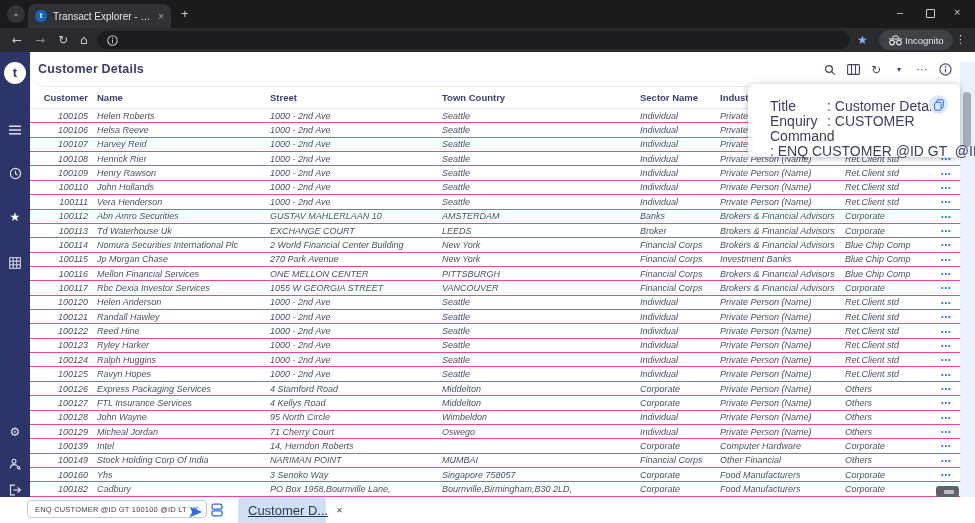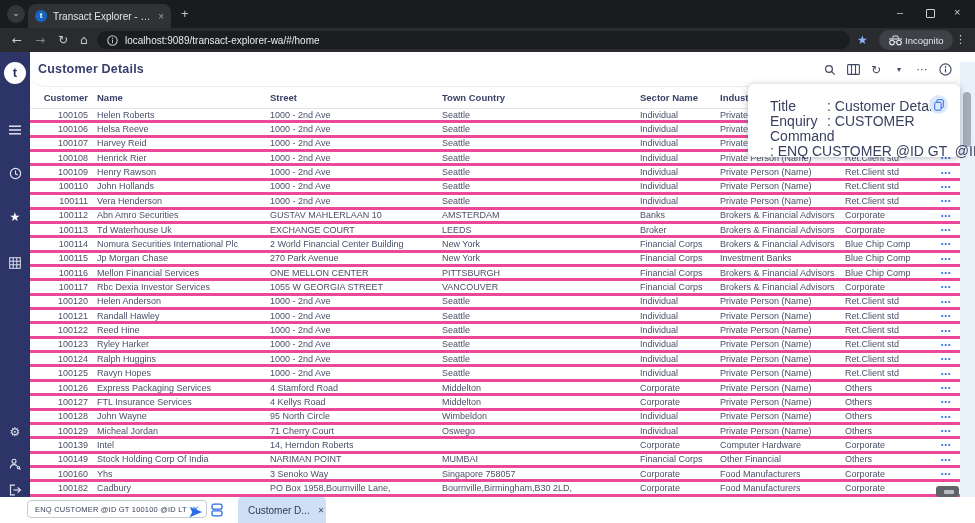--- a/index.html
+++ b/index.html
@@ -50,21 +50,21 @@
   #panel-tools { position:absolute; right:8px; top:0; height:35px; display:flex; align-items:center; gap:9px;
     color:#3f4766; }
   #panel-tools .tool { display:flex; align-items:center; justify-content:center; width:14px; }
   .tool.txt { font-size:12px; }
 
   
   .grid-cols { display:grid; grid-template-columns:58px 182px 172px 198px 80px 125px 96px 1fr; }
   #table-header { position:absolute; left:30px; top:87px; width:930px; height:22px; border-bottom:1px solid #e1e5ee;
     align-items:center; font-size:9.5px; font-weight:bold; color:#3a4166; }
   #table-body { position:absolute; left:30px; top:109px; width:930px; height:388px; overflow:hidden; }
-  .trow { height:14.37px; border-bottom:3px solid #ec4899; align-items:center; font-size:9px; color:#4a5168; }
+  .trow { height:14.37px; border-bottom:1px solid #ec4899; align-items:center; font-size:9px; color:#4a5168;font-style:italic; }
   .cell { white-space:nowrap; overflow:hidden; text-overflow:ellipsis; padding-right:6px; }
   .c0 { text-align:right; padding-right:0; }
   .c1 { padding-left:9px; }
   .rowmenu { color:#2b6be4; font-weight:bold; font-size:7px; letter-spacing:1px; overflow:visible; }
   #table-header .c0 { }
 
   
   #v-scroll-track { position:absolute; left:960px; top:62px; width:15px; height:435px; background:#e9f1fb; }
   #v-scroll-thumb { position:absolute; left:3px; top:30px; width:8px; height:55px; background:#a6adb8; border-radius:4px; }
 
@@ -80,21 +80,21 @@
   
   #command-bar { position:absolute; left:10px; top:497px; width:975px; height:26px; background:#fff; z-index:4; }
   #command-chip { position:absolute; left:17px; top:3px; height:18px; border:1px solid #c6c9d2; border-radius:4px;
     background:#fff; display:flex; align-items:center; padding:0 7px; gap:5px; }
   #command-text { font-size:7.5px; color:#3a4158; letter-spacing:.2px; white-space:nowrap; }
   #command-clear { color:#2b6be4; font-size:8.5px; }
   #send-btn { position:absolute; left:179px; top:7px; }
   #queue-btn { position:absolute; left:201px; top:6px; }
   #open-tab { position:absolute; left:228px; top:0; width:88px; height:26px; background:#cfe0f6;
     border-radius:4px 4px 0 0; display:flex; align-items:center; padding:0 6px; gap:4px; }
-  #open-tab-label { font-size:10px; color:#2f3850; white-space:nowrap; flex:1; }
+  #open-tab-label { font-size:13px; color:#2f3850; white-space:nowrap; flex:1;text-decoration:underline; }
   #open-tab .sm { font-size:8px; color:#44506e; }
   #drag-handle { position:absolute; left:936px; top:486px; width:23px; height:11px; background:#5f6368;
     border-radius:3px; z-index:7; }
   #drag-handle span { position:absolute; left:8px; top:3.5px; width:10px; height:4px; background:#b9bcc0; border-radius:1px; }
 </style>
 </head>
 <body>
 
 <div id="tabstrip">
   <div id="tab-search-btn" class="glyph">⌄</div>
@@ -113,21 +113,20 @@
   <span id="nav-back" class="nav-ic glyph">←</span>
   <span id="nav-fwd" class="nav-ic glyph">→</span>
   <span id="nav-refresh" class="nav-ic glyph">↻</span>
   <span id="nav-home" class="nav-ic glyph">⌂</span>
   <div id="omnibox">
     <svg width="11" height="11" viewBox="0 0 11 11">
       <circle cx="5.5" cy="5.5" r="4.7" fill="none" stroke="#bdc1c6" stroke-width="1.1"></circle>
       <circle cx="5.5" cy="3.2" r="0.7" fill="#bdc1c6"></circle>
       <rect x="5" y="4.6" width="1" height="3.6" rx="0.5" fill="#bdc1c6"></rect>
     </svg>
-    <span id="omnibox-url">localhost:9089/transact-explorer-wa/#/home</span>
   </div>
   <span id="bookmark-star" class="glyph">★</span>
   <div id="incognito-badge">
     <svg width="15" height="11" viewBox="0 0 15 11">
       <path d="M1 4 H14" stroke="#e6e8eb" stroke-width="1.1" fill="none"></path>
       <path d="M4.4 3.6 L5.4 1 H9.6 L10.6 3.6" stroke="#e6e8eb" stroke-width="1" fill="none"></path>
       <circle cx="4" cy="7.6" r="2.3" fill="none" stroke="#e6e8eb" stroke-width="1.1"></circle>
       <circle cx="11" cy="7.6" r="2.3" fill="none" stroke="#e6e8eb" stroke-width="1.1"></circle>
       <path d="M6.3 7.3 Q7.5 6.4 8.7 7.3" fill="none" stroke="#e6e8eb" stroke-width="1"></path>
     </svg>

